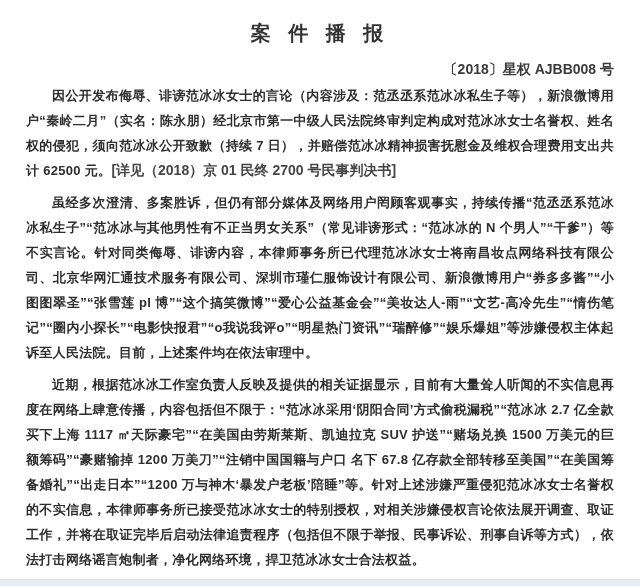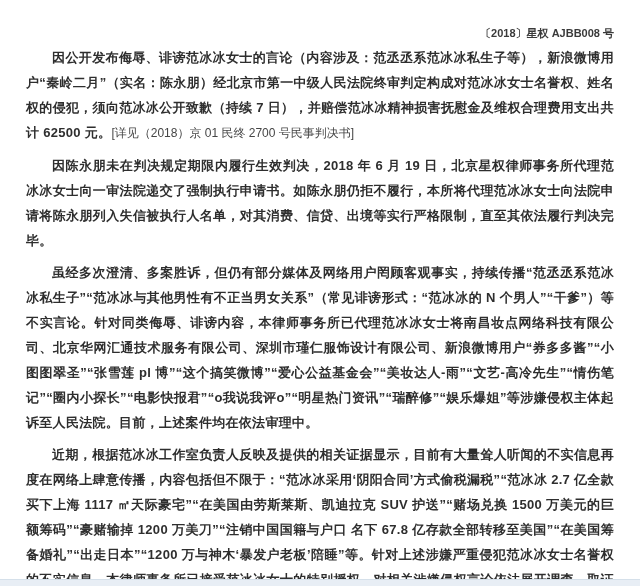--- a/index.html
+++ b/index.html
@@ -18,65 +18,65 @@
   .doc-title {
     text-align: center;
     font-size: 20px;
     font-weight: bold;
     letter-spacing: 6px;
     color: #333333;
     margin-top: 8px;
   }
   .doc-number {
     text-align: right;
-    font-size: 11px;
+    font-size: 14px;
     font-weight: bold;
     color: #3a3a3a;
     margin-top: 14px;
     margin-bottom: 4px;
   }
   .body-text p {
     font-size: 13px;
     font-weight: bold;
     color: #2e2e2e;
     line-height: 25px;
     text-align: justify;
     text-indent: 2em;
     margin: 0 0 7px 0;
     letter-spacing: 0.3px;
   }
   .citation {
-    font-size: 12px;
-    font-weight: normal;
+    font-size: 14px;
+    font-weight: bold;
     color: #454545;
     letter-spacing: 0;
   }
   .bottom-strip {
     position: absolute;
     left: 0;
     right: 0;
     bottom: 0;
     height: 6px;
     background: #e8eef5;
     border-top: 1px solid #d5e0ea;
   }
 </style>
 </head>
 <body>
 
 <div class="page">
 
+  <div class="doc-title">案 件 播 报</div>
 
   <div class="doc-number">〔2018〕星权 AJBB008 号</div>
 
   <div class="body-text">
 
     <p><span>因公开发布侮辱、诽谤范冰冰女士的言论（内容涉及：范丞丞系范冰冰私生子等），新浪微博用户“秦岭二月”（实名：陈永朋）经北京市第一中级人民法院终审判定构成对范冰冰女士名誉权、姓名权的侵犯，须向范冰冰公开致歉（持续 7 日），并赔偿范冰冰精神损害抚慰金及维权合理费用支出共计 62500 元。</span><span class="citation">[详见（2018）京 01 民终 2700 号民事判决书]</span></p>
 
-    <p><span>因陈永朋未在判决规定期限内履行生效判决，2018 年 6 月 19 日，北京星权律师事务所代理范冰冰女士向一审法院递交了强制执行申请书。如陈永朋仍拒不履行，本所将代理范冰冰女士向法院申请将陈永朋列入失信被执行人名单，对其消费、信贷、出境等实行严格限制，直至其依法履行判决完毕。</span></p>
 
     <p><span>虽经多次澄清、多案胜诉，但仍有部分媒体及网络用户罔顾客观事实，持续传播“范丞丞系范冰冰私生子”“范冰冰与其他男性有不正当男女关系”（常见诽谤形式：“范冰冰的 N 个男人”“干爹”）等不实言论。针对同类侮辱、诽谤内容，本律师事务所已代理范冰冰女士将南昌妆点网络科技有限公司、北京华网汇通技术服务有限公司、深圳市瑾仁服饰设计有限公司、新浪微博用户“券多多酱”“小图图翠圣”“张雪莲 pl 博”“这个搞笑微博”“爱心公益基金会”“美妆达人-雨”“文艺-高冷先生”“情伤笔记”“圈内小探长”“电影快报君”“o我说我评o”“明星热门资讯”“瑞醉修”“娱乐爆姐”等涉嫌侵权主体起诉至人民法院。目前，上述案件均在依法审理中。</span></p>
 
     <p><span>近期，根据范冰冰工作室负责人反映及提供的相关证据显示，目前有大量耸人听闻的不实信息再度在网络上肆意传播，内容包括但不限于：“范冰冰采用‘阴阳合同’方式偷税漏税”“范冰冰 2.7 亿全款买下上海 1117 ㎡天际豪宅”“在美国由劳斯莱斯、凯迪拉克 SUV 护送”“赌场兑换 1500 万美元的巨额筹码”“豪赌输掉 1200 万美刀”“注销中国国籍与户口 名下 67.8 亿存款全部转移至美国”“在美国筹备婚礼”“出走日本”“1200 万与神木‘暴发户老板’陪睡”等。针对上述涉嫌严重侵犯范冰冰女士名誉权的不实信息，本律师事务所已接受范冰冰女士的特别授权，对相关涉嫌侵权言论依法展开调查、取证工作，并将在取证完毕后启动法律追责程序（包括但不限于举报、民事诉讼、刑事自诉等方式），依法打击网络谣言炮制者，净化网络环境，捍卫范冰冰女士合法权益。</span></p>
 
   </div>
 </div>
 
 <div class="bottom-strip"></div>
 

